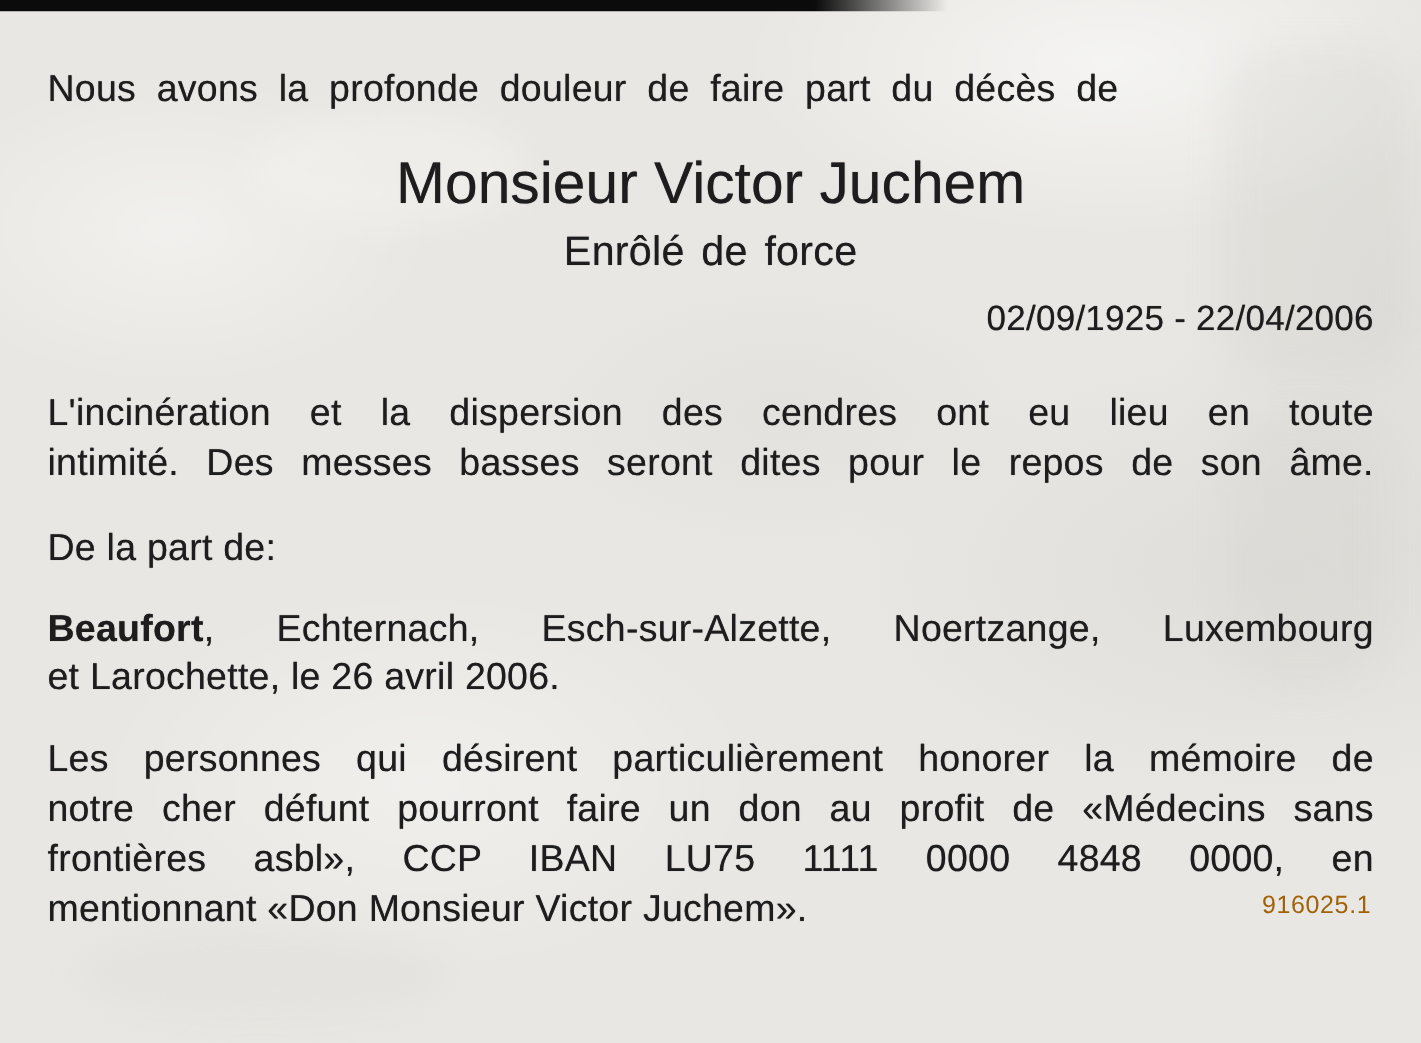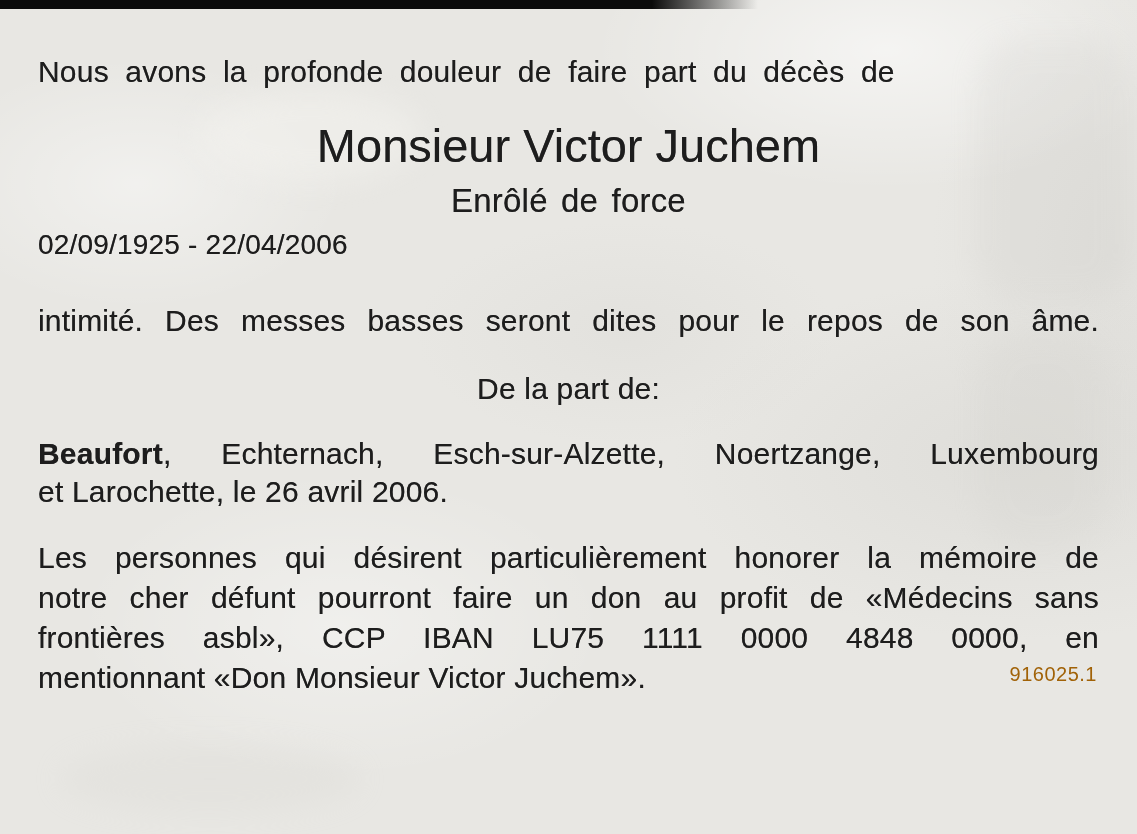--- a/index.html
+++ b/index.html
@@ -57,34 +57,34 @@
     font-weight: 400;
     letter-spacing: 0px;
   }
   .subtitle {
     margin-top: 9px;
     text-align: center;
     font-size: 33px;
     word-spacing: 4px;
   }
   .dates {
-    margin-top: 9px;
-    text-align: left;
+    margin-top: 19px;
+    text-align: right;
     font-size: 28px;
   }
   .para {
     font-size: 30px;
     line-height: 40px;
   }
   .jline {
     text-align: justify;
     text-align-last: justify;
   }
   .para1 { margin-top: 40px; }
-  .from  { margin-top: 31px; font-size: 30px; text-align: center; }
+  .from  { margin-top: 31px; font-size: 30px; }
   .family {
     margin-top: 13px;
     padding-left: 78px;
     font-size: 30px;
     line-height: 38px;
   }
   .places {
     margin-top: 29px;
     font-size: 30px;
     line-height: 38px;
@@ -117,20 +117,21 @@
 
   <div class="intro line-soft">Nous avons la profonde douleur de faire part du décès de</div>
 
   <div class="title line-soft">Monsieur Victor Juchem</div>
 
   <div class="subtitle line-soft">Enrôlé de force</div>
 
   <div class="dates line-soft">02/09/1925 - 22/04/2006</div>
 
   <div class="para para1">
+    <div class="jline line-soft">L'incinération et la dispersion des cendres ont eu lieu en toute</div>
     <div class="jline line-soft">intimité. Des messes basses seront dites pour le repos de son âme.</div>
   </div>
 
   <div class="from line-soft">De la part de:</div>
 
 
   <div class="places">
     <div class="jline line-soft"><span class="bold">Beaufort</span><span>, Echternach, Esch-sur-Alzette, Noertzange, Luxembourg</span></div>
     <div class="line-soft">et Larochette, le 26 avril 2006.</div>
   </div>

